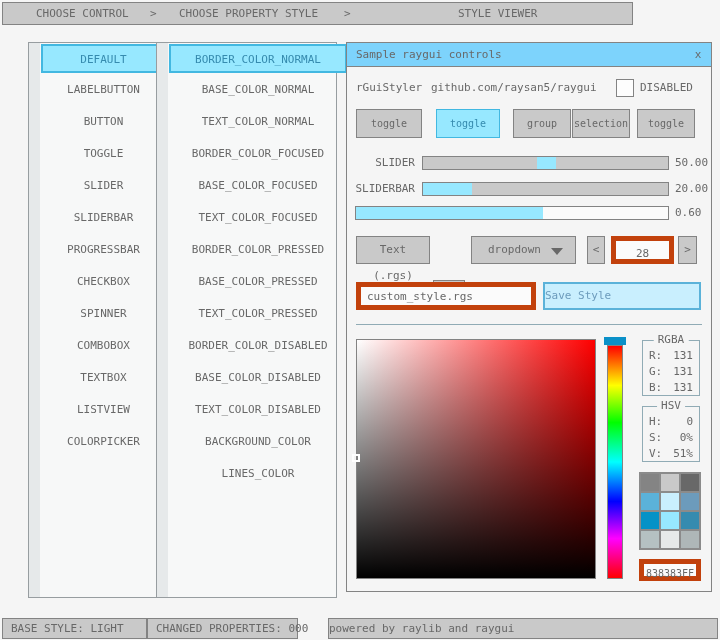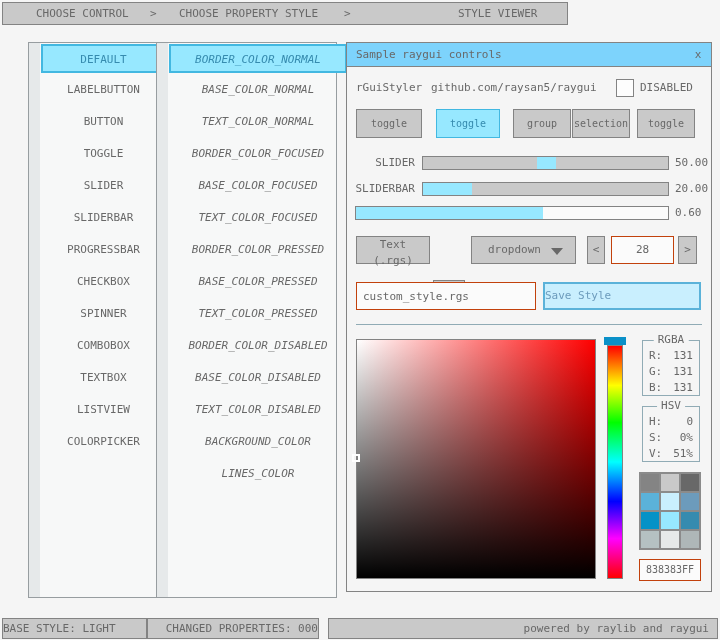--- a/index.html
+++ b/index.html
@@ -3,21 +3,21 @@
 <meta charset="utf-8">
 <style>
   html,body{margin:0;padding:0;background:#f5f5f5;}
   .screen{position:relative;width:720px;height:640px;background:#f5f5f5;overflow:hidden;
     font-family:"DejaVu Sans Mono","Liberation Mono",monospace;font-size:11px;color:#686868;}
   .screen *{box-sizing:border-box;}
 
   
   .bar{position:absolute;background:#c9c9c9;border:1px solid #838383;}
   .bar span{position:absolute;top:0;line-height:21px;white-space:nowrap;}
-  .topbar{left:2px;top:2px;width:566px;height:23px;}
+  .topbar{left:2px;top:2px;width:631px;height:23px;}
   .statusbox{position:absolute;top:618px;height:21px;background:#c9c9c9;border:1px solid #838383;line-height:19px;white-space:nowrap;}
 
   
   .listpanel{position:absolute;top:42px;height:556px;background:#f7f8f8;border:1px solid #979da0;}
   .scrollstrip{position:absolute;left:0;top:0;bottom:0;width:11px;background:#e6e9ea;}
   .items{position:absolute;top:1px;left:12px;}
   .litem{height:29px;line-height:27px;margin-bottom:3px;text-align:center;white-space:nowrap;cursor:pointer;}
   .litem.selected{background:#97e8ff;border:2px solid #42b8e1;color:#368baf;}
 
   
@@ -31,21 +31,21 @@
   .tgl{height:29px;line-height:27px;font-size:10px;}
   .tgl.active{background:#97e8ff;border:1px solid #42b8e1;color:#368baf;}
 
   .track{position:absolute;height:14px;background:#c9c9c9;border:1px solid #838383;}
   .handle{position:absolute;top:0;bottom:0;width:19px;left:calc(50% - 9px);background:#97e8ff;}
   .fill{position:absolute;top:0;bottom:0;left:0;background:#97e8ff;}
   .pbar{position:absolute;height:14px;background:#fbfbfb;border:1px solid #838383;}
   .val{position:absolute;height:14px;line-height:14px;}
   .lbl{position:absolute;height:14px;line-height:14px;text-align:right;}
 
-  .whitebox{background:#fbfbfb;border:1px solid #c2410c;color:#686868;}
+  .whitebox{background:#fbfbfb;border:5px solid #c2410c;color:#686868;}
   .tfield{position:absolute;height:28px;font-family:inherit;font-size:11px;color:#686868;padding:0 6px;}
   .savebtn{position:absolute;background:#c9effe;border:2px solid #5bb2d9;color:#6c9bbc;text-align:left;line-height:24px;height:28px;cursor:pointer;}
 
   .divider{position:absolute;height:1px;background:#90abb5;}
   .colorsq{position:absolute;border:1px solid #838383;cursor:crosshair;
     background:linear-gradient(to top,#000,rgba(0,0,0,0)),linear-gradient(to right,#fff,#f00);}
   .sqcursor{position:absolute;width:8px;height:8px;border:2px solid #fff;}
   .huebar{position:absolute;width:16px;border:1px solid #838383;cursor:pointer;
     background:linear-gradient(to bottom,#f00 0%,#ff0 17%,#0f0 33%,#0ff 50%,#00f 67%,#f0f 83%,#f00 100%);}
   .huesel{position:absolute;width:22px;height:8px;background:#0a90c8;}
@@ -88,21 +88,21 @@
       <div class="litem">SPINNER</div>
       <div class="litem">COMBOBOX</div>
       <div class="litem">TEXTBOX</div>
       <div class="litem">LISTVIEW</div>
       <div class="litem">COLORPICKER</div>
     </div>
   </div>
 
   <div class="listpanel" style="left:156px;width:181px;">
     <div class="scrollstrip"></div>
-    <div class="items" style="width:178px;font-style:italic;">
+    <div class="items" style="width:178px;">
       <div class="litem selected">BORDER_COLOR_NORMAL</div>
       <div class="litem">BASE_COLOR_NORMAL</div>
       <div class="litem">TEXT_COLOR_NORMAL</div>
       <div class="litem">BORDER_COLOR_FOCUSED</div>
       <div class="litem">BASE_COLOR_FOCUSED</div>
       <div class="litem">TEXT_COLOR_FOCUSED</div>
       <div class="litem">BORDER_COLOR_PRESSED</div>
       <div class="litem">BASE_COLOR_PRESSED</div>
       <div class="litem">TEXT_COLOR_PRESSED</div>
       <div class="litem">BORDER_COLOR_DISABLED</div>
@@ -140,21 +140,21 @@
     <div class="track" style="left:75px;top:139px;width:247px;">
       <div class="fill" style="width:20%;"></div>
     </div>
     <div class="val" style="left:328px;top:139px;">20.00</div>
 
     <div class="pbar" style="left:8px;top:163px;width:314px;">
       <div class="fill" style="width:60%;"></div>
     </div>
     <div class="val" style="left:328px;top:163px;">0.60</div>
 
-    <div class="btn" style="left:9px;top:193px;width:74px;height:28px;line-height:16px;">Text (.rgs)</div>
+    <div class="btn" style="left:9px;top:193px;width:74px;height:28px;line-height:26px;">Text (.rgs)</div>
     <div class="btn" style="left:86px;top:193px;width:32px;height:28px;line-height:26px;margin-top:44px;">1/2</div>
     <div class="btn" style="left:124px;top:193px;width:105px;height:28px;line-height:26px;padding-right:18px;">
       <span>dropdown</span>
       <span class="arrow-down"></span>
     </div>
     <div class="btn" style="left:240px;top:193px;width:18px;height:28px;line-height:26px;">&lt;</div>
     <div class="abs whitebox" style="left:264px;top:193px;width:63px;height:28px;line-height:26px;text-align:center;">28</div>
     <div class="btn" style="left:331px;top:193px;width:19px;height:28px;line-height:26px;">&gt;</div>
 
     <input class="tfield whitebox" style="left: 9px; top: 239px; width: 180px;" value="custom_style.rgs">
@@ -211,17 +211,17 @@
       <div class="pcell" style="background-color: rgb(151, 232, 255);"></div>
       <div class="pcell" style="background-color: rgb(54, 139, 175);"></div>
       <div class="pcell" style="background-color: rgb(181, 193, 194);"></div>
       <div class="pcell" style="background-color: rgb(230, 233, 233);"></div>
       <div class="pcell" style="background-color: rgb(174, 183, 184);"></div>
     </div>
 
     <div class="hexbox whitebox" style="left:292px;top:516px;width:62px;">838383FF</div>
   </div>
 
-  <div class="statusbox" style="left:2px;width:145px;padding-left:0;">BASE STYLE: LIGHT</div>
-  <div class="statusbox" style="left:147px;width:172px;padding-left:8px;text-align:right;">CHANGED PROPERTIES: 000</div>
-  <div class="statusbox" style="left:328px;width:390px;padding-right:8px;text-align:right;">powered by raylib and raygui</div>
+  <div class="statusbox" style="left:2px;width:145px;padding-left:8px;">BASE STYLE: LIGHT</div>
+  <div class="statusbox" style="left:147px;width:151px;padding-left:8px;text-align:right;">CHANGED PROPERTIES: 000</div>
+  <div class="statusbox" style="left:328px;width:390px;padding-right:8px;">powered by raylib and raygui</div>
 
 </div>
 
 </body></html>

